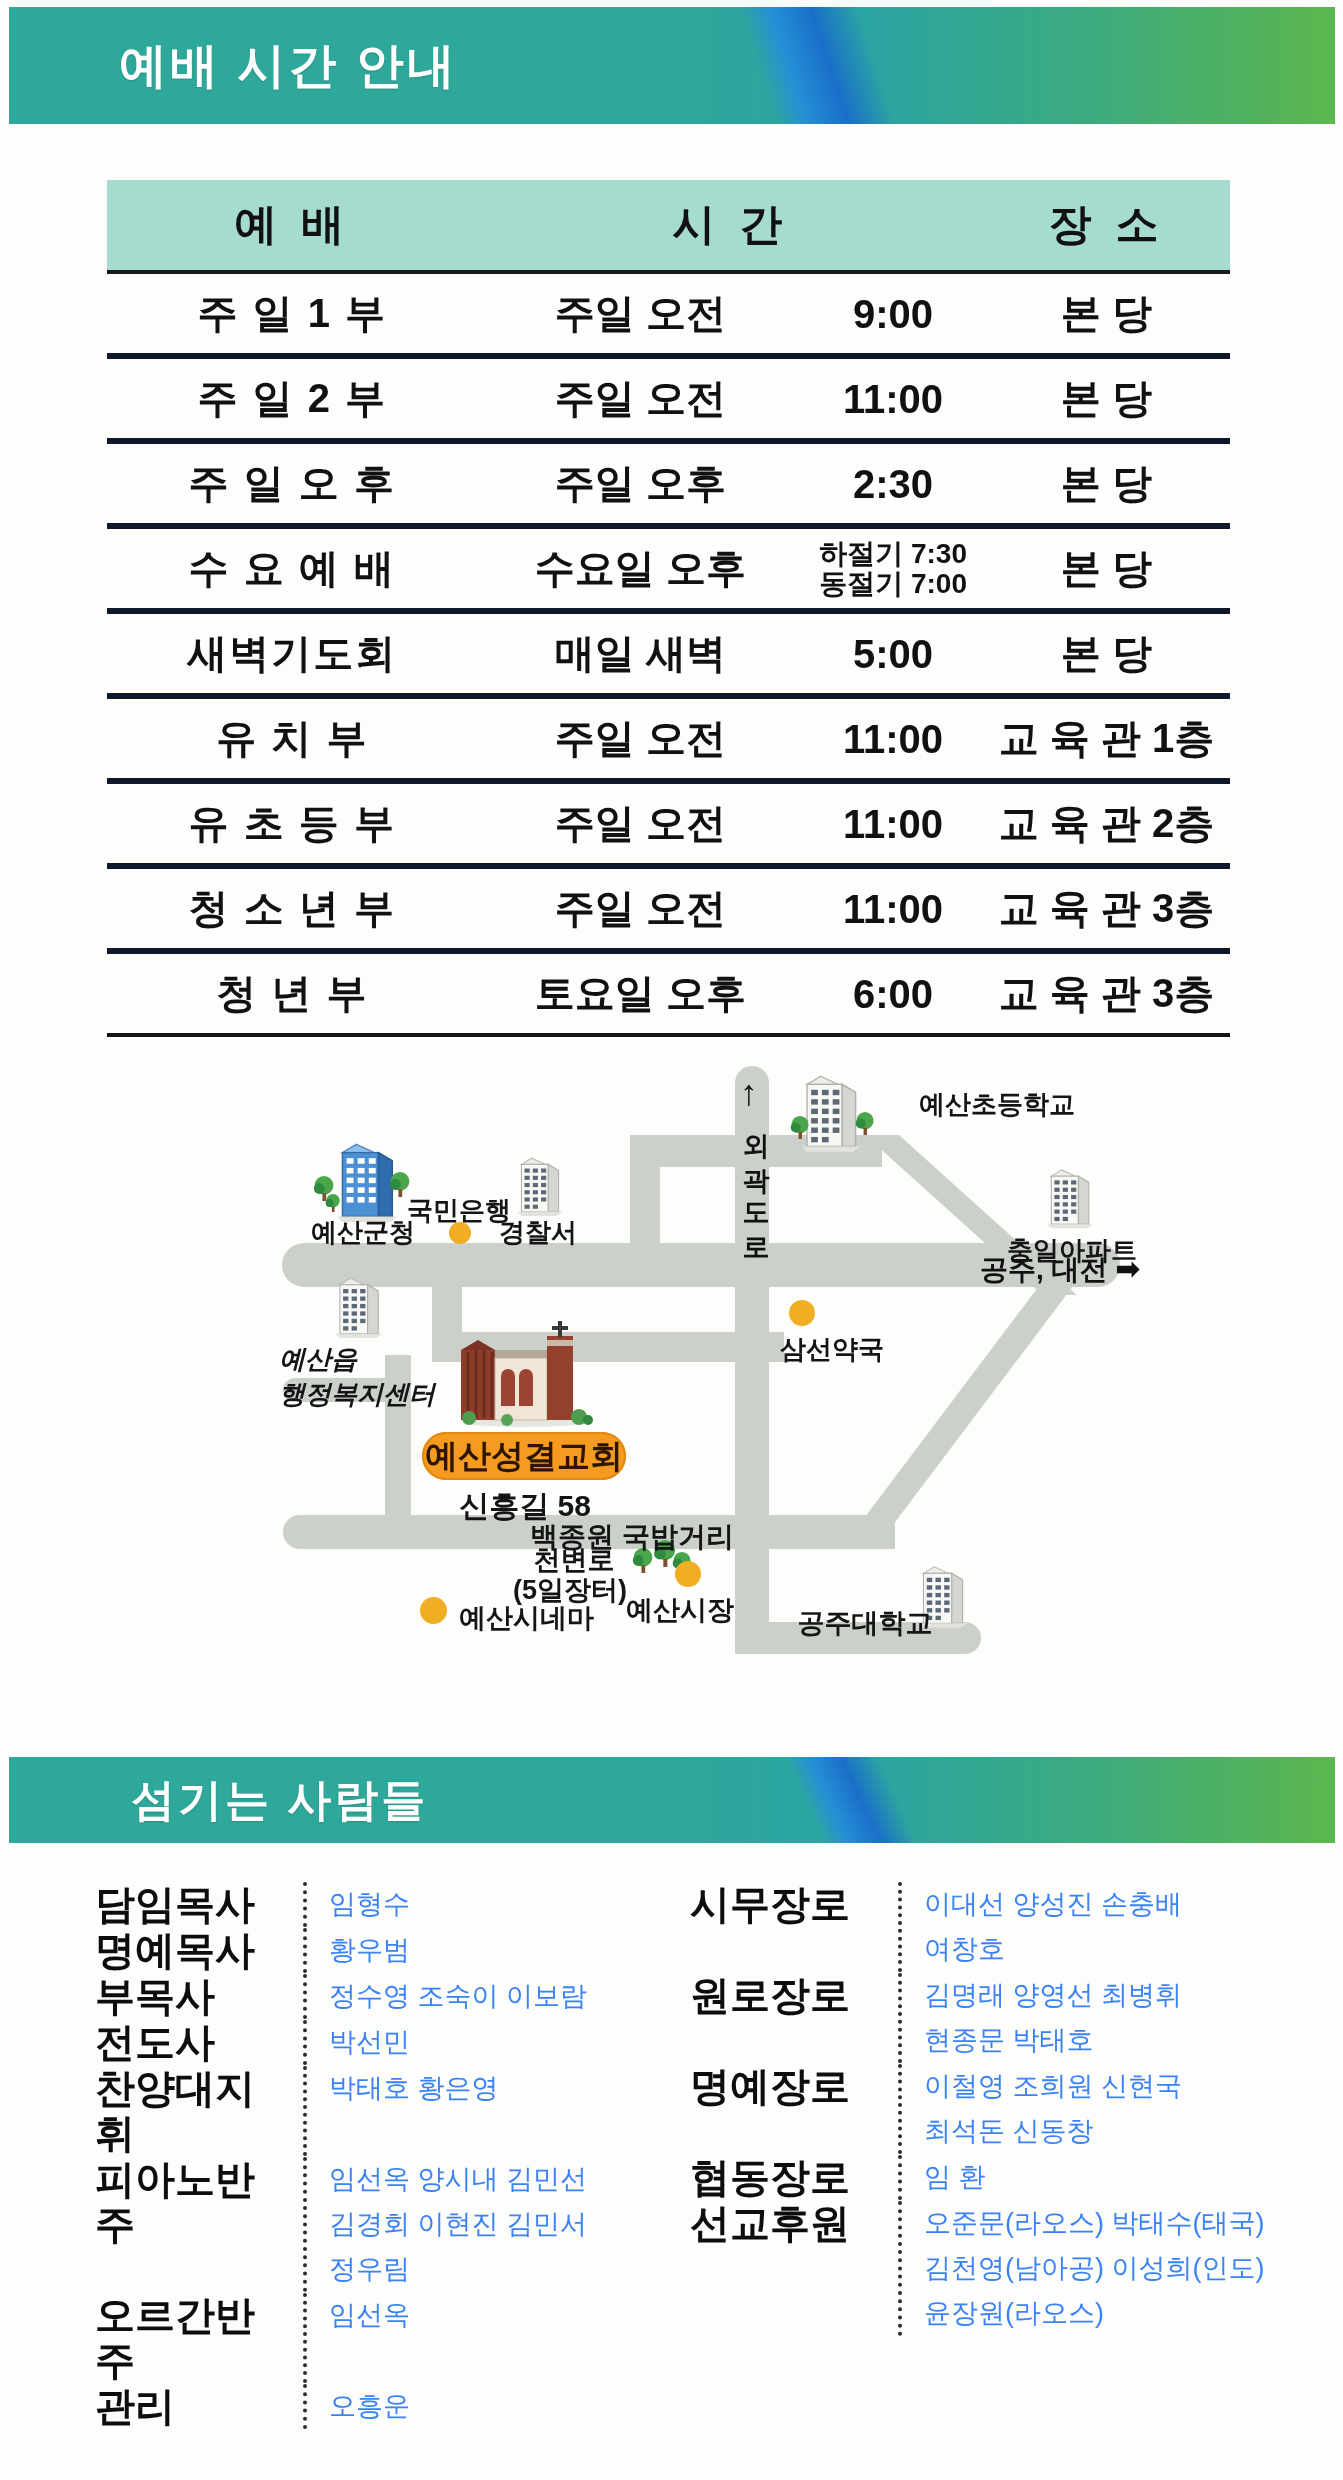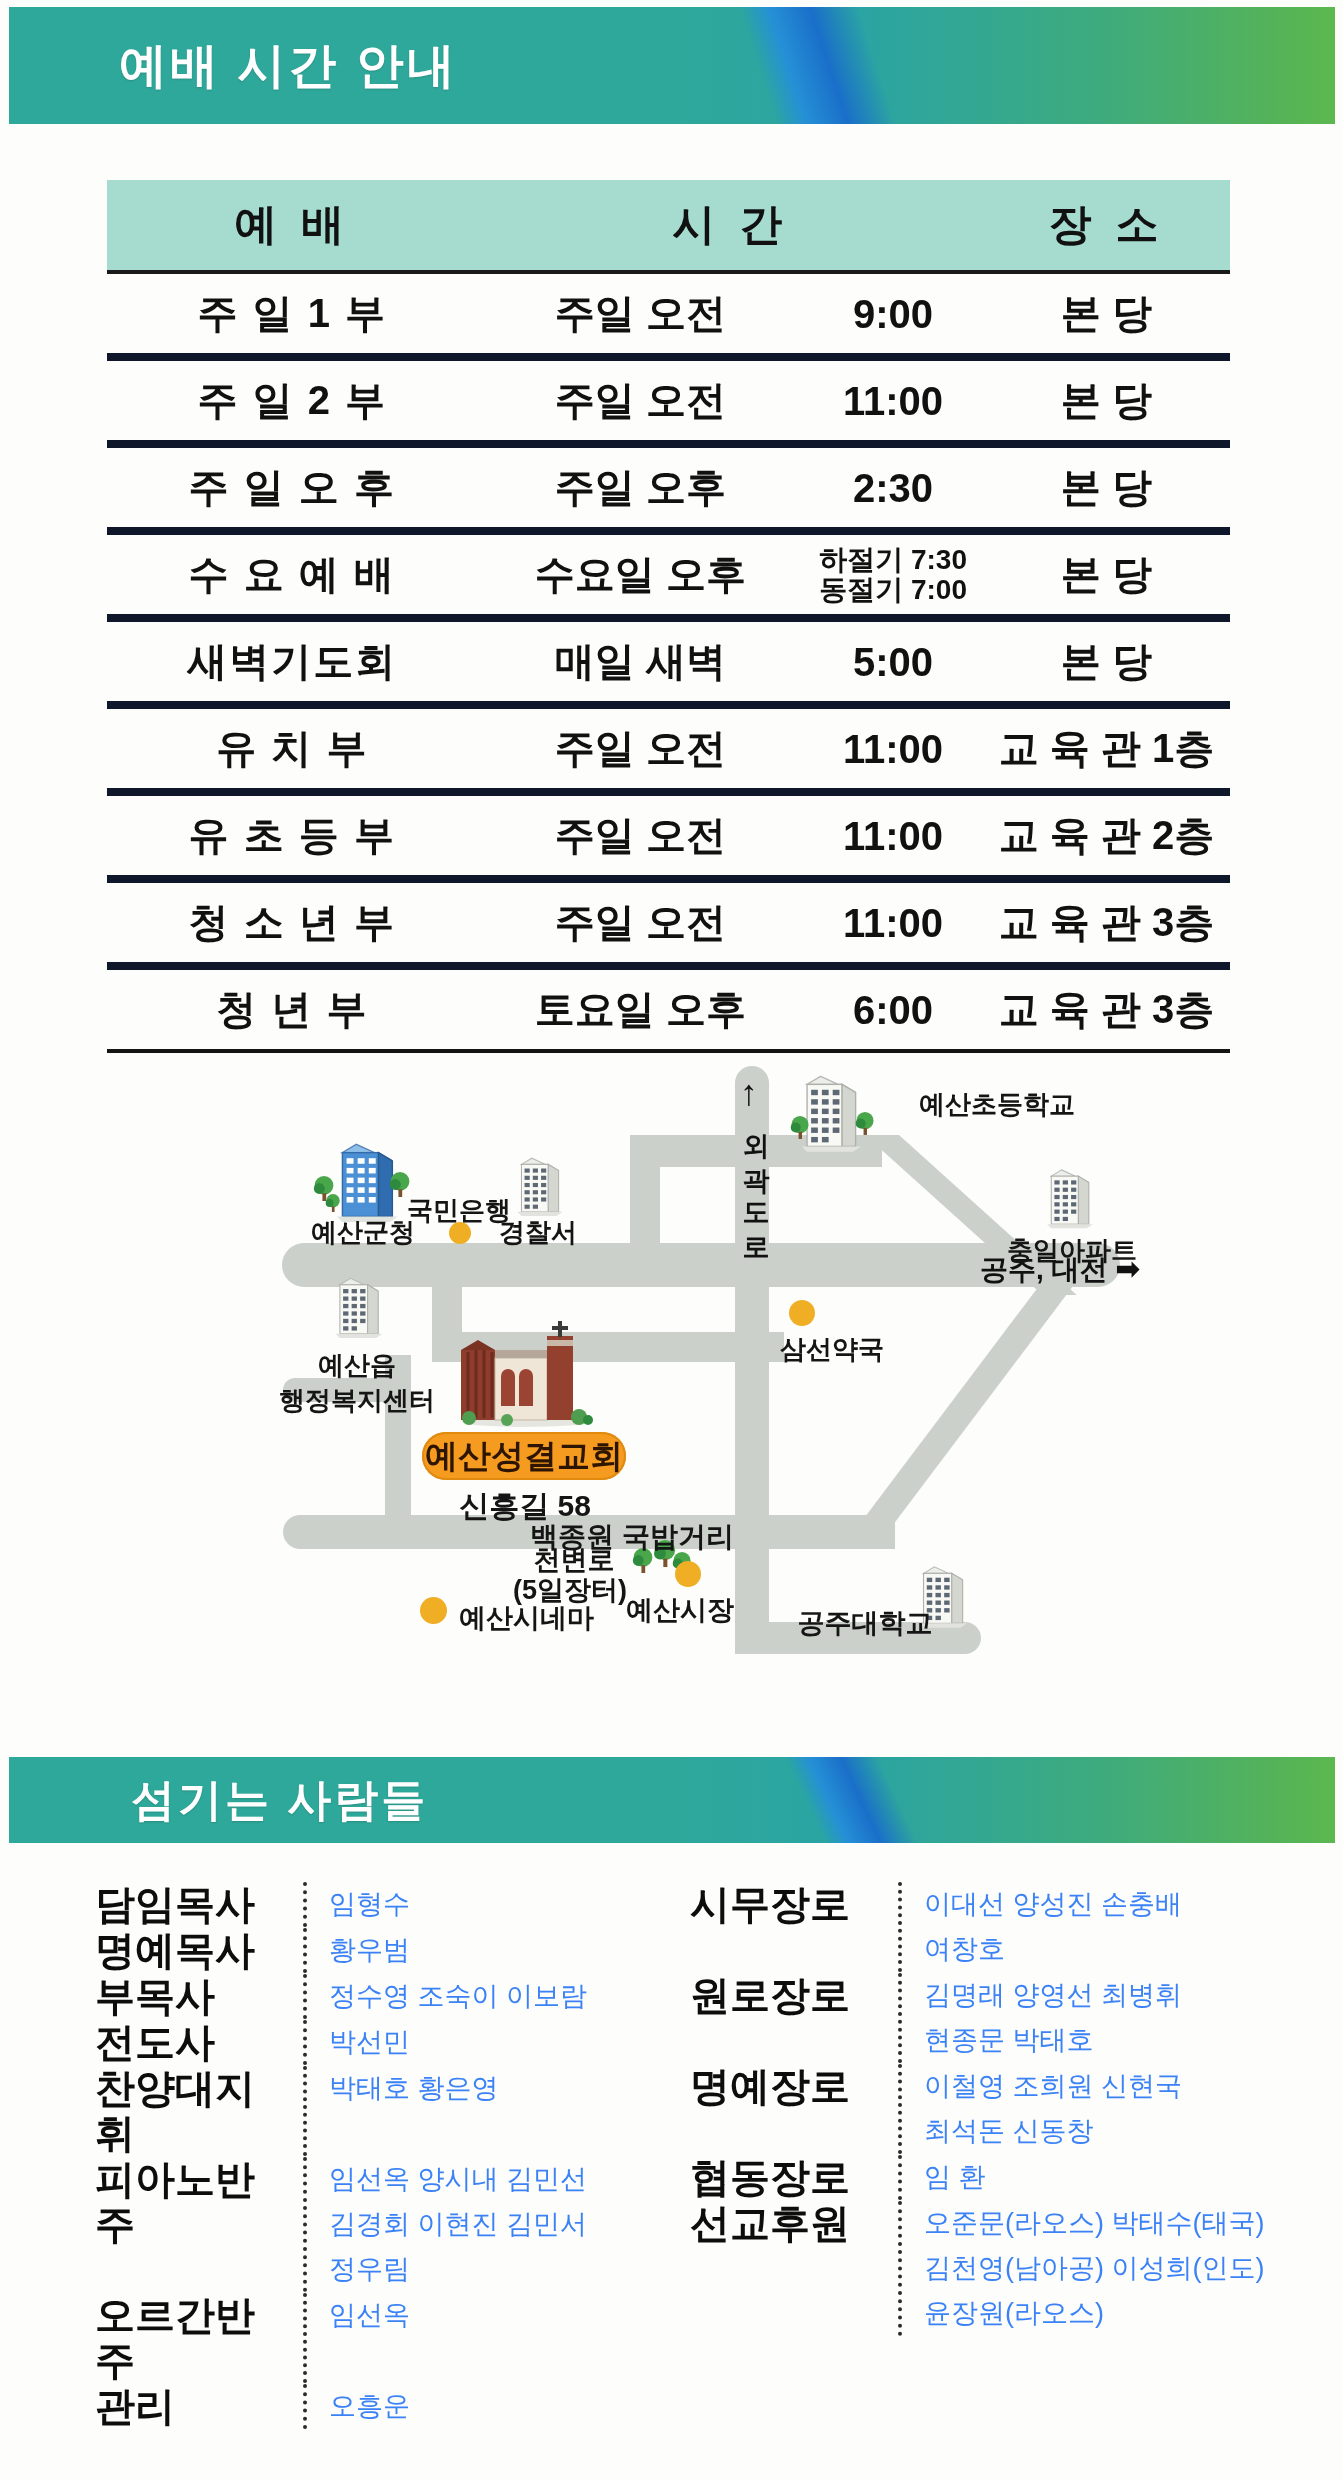--- a/index.html
+++ b/index.html
@@ -21,21 +21,21 @@
   .b1 .banner-title{left:110px;font-size:48px;}
   .b2{top:1757px;height:86px;}
   .b2 .banner-title{left:122px;font-size:44px;}
 
   
   .wtable{position:absolute;left:107px;top:180px;width:1123px;}
   .thead{display:grid;grid-template-columns:33% 45% 22%;height:90px;align-items:center;
     background:#a5dccf;border-bottom:4px solid #1a1a1a;font-size:43px;font-weight:bold;letter-spacing:6px;}
   .thead div{text-align:center;}
   .trow{display:grid;grid-template-columns:33% 29% 16% 22%;height:79px;align-items:center;
-    border-bottom:8px solid #0f172a;font-size:40px;font-weight:bold;}
+    border-bottom:6px solid #0f172a;font-size:40px;font-weight:bold;}
   .trow:last-child{border-bottom:4px solid #141414;}
   .trow .c1{text-align:center;letter-spacing:2px;}
   .trow .c2{text-align:center;}
   .trow .c3{display:flex;flex-direction:column;align-items:center;justify-content:center;line-height:1.05;}
   .trow .c4{text-align:center;}
   .trow.dual .c3 span{font-size:28px;font-weight:bold;}
 
   
   .map{position:absolute;left:87px;top:1060px;width:1065px;height:620px;}
   .road{position:absolute;background:#cbd1ca;}
@@ -297,21 +297,21 @@
       <use href="#bld"></use>
     </svg>
   <div class="mlbl cent" style="left:985px;top:173px;">충일아파트</div>
 
   <div class="dot" style="left:702px;top:240px;width:26px;height:26px;"></div>
   <div class="mlbl cent" style="left:745px;top:272px;">삼선약국</div>
 
   <svg class="bld" style="left:246px;top:212px;" width="50" height="66" viewBox="0 0 46 62">
       <use href="#bld"></use>
     </svg>
-  <div class="mlbl cent" style="left:270px;top:288px;text-align:center;">
+  <div class="mlbl cent" style="left:270px;top:282px;text-align:left;font-style:italic;">
     <div>예산읍</div>
     <div>행정복지센터</div>
   </div>
 
   <svg class="bld" style="left:368px;top:260px;z-index:5;" width="140" height="108" viewBox="0 0 140 108">
       <use href="#churchg"></use>
     </svg>
   <div class="badge">
     <span>예산성결교회</span>
   </div>

